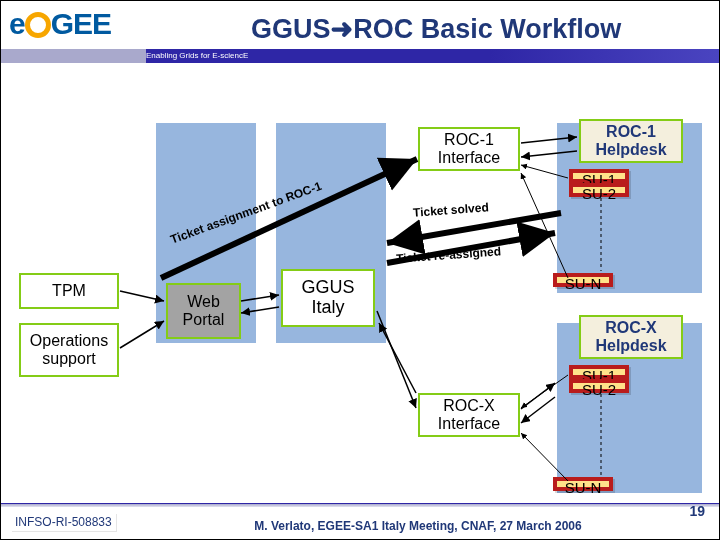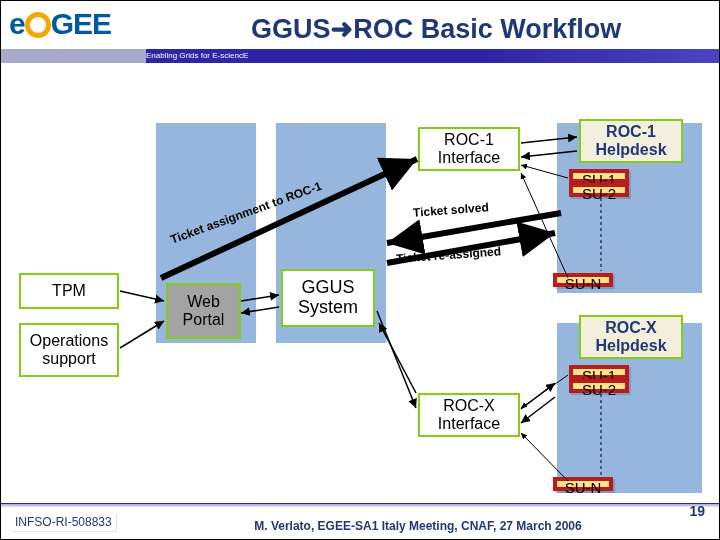--- a/index.html
+++ b/index.html
@@ -228,21 +228,21 @@
   </div>
   <div class="box tpm">
     <span>TPM</span>
   </div>
   <div class="box webportal">
     <span>Web</span>
     <span>Portal</span>
   </div>
   <div class="box ggus">
     <span>GGUS</span>
-    <span>System</span>
+    <span>Italy</span>
   </div>
   <div class="box roc1-int">
     <span>ROC-1</span>
     <span>Interface</span>
   </div>
   <div class="box rocx-int">
     <span>ROC-X</span>
     <span>Interface</span>
   </div>
   <div class="box roc1-help">

